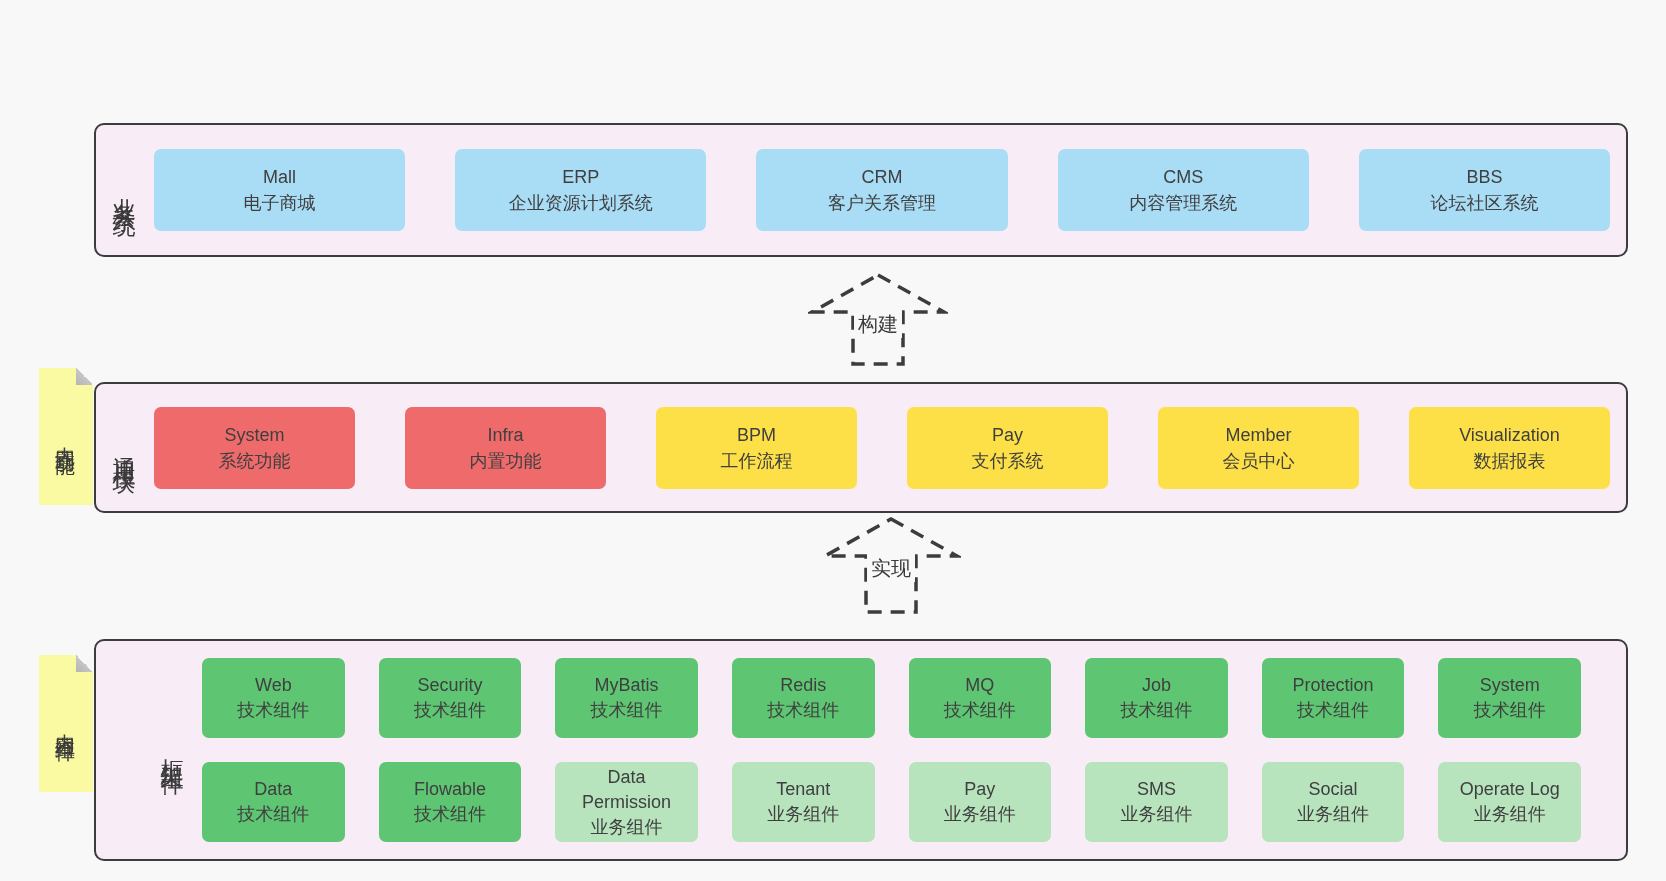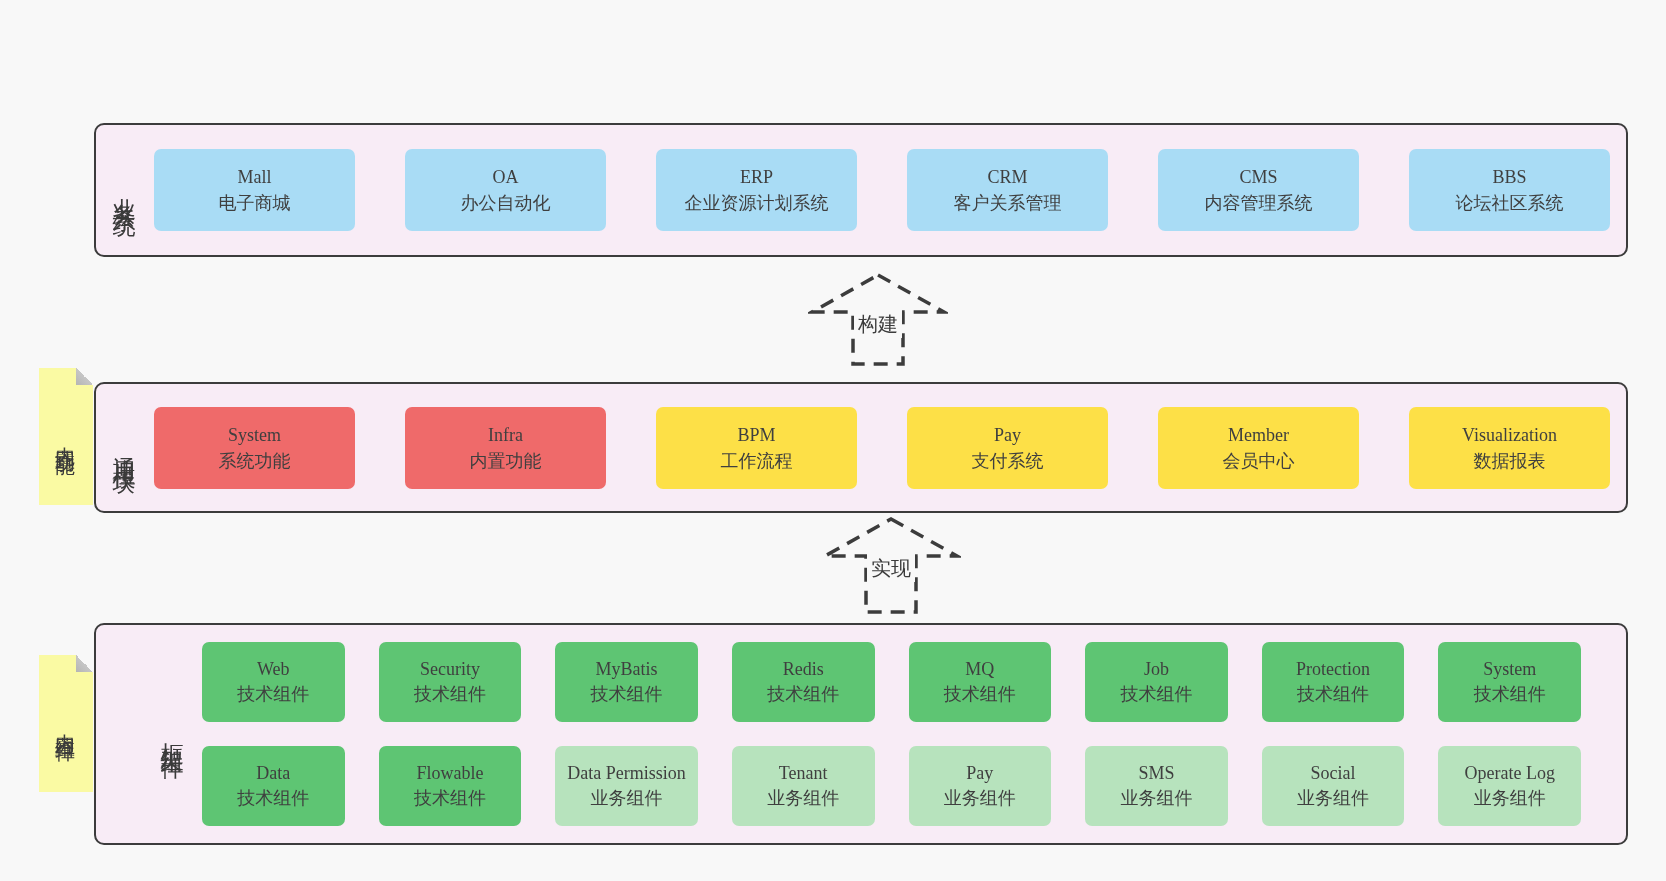--- a/index.html
+++ b/index.html
@@ -20,38 +20,38 @@
     left:94px; width:1534px;
     box-sizing:border-box;
     background:#f8ecf6;
     border:2px solid #3c3c3c;
     border-radius:10px;
     display:flex;
     z-index:1;
   }
   #layer-business   { top:123px; height:134px; }
   #layer-modules    { top:372px; height:131px;margin-top:10px; }
-  #layer-components { top:623px; height:222px;padding-left:48px; }
+  #layer-components { top:639px; height:222px;padding-left:48px; }
 
   .layer-label {
     width:58px;
     display:flex; align-items:center; justify-content:center;
     writing-mode:vertical-rl; text-orientation:upright;
     font-size:23px; letter-spacing:5px;
     color:#3a3a3a;
   }
   .layer-body {
     flex:1;
     display:flex; flex-direction:column; justify-content:center;
     gap:24px;
     padding-right:16px;
   }
   #layer-components .layer-body { padding-right:45px; }
 
-  .box-row { display:flex; gap:50px;font-family:Liberation Serif, serif; }
+  .box-row { display:flex; gap:50px; }
   #layer-components .box-row { gap:34px; }
 
   .box {
     flex:1;
     height:82px;
     border-radius:7px;
     display:flex; flex-direction:column;
     align-items:center; justify-content:center;
     text-align:center;
     font-size:18px; line-height:26px;
@@ -114,24 +114,20 @@
 
   <section class="layer" id="layer-business">
     <div class="layer-label">业务系统</div>
     <div class="layer-body">
         <div class="box-row">
           <div class="box v-blue">
             <div class="box-name">Mall</div>
             <div class="box-sub">电子商城</div>
           </div>
           <div class="box v-blue">
-            <div class="box-name">OA</div>
-            <div class="box-sub">办公自动化</div>
-          </div>
-          <div class="box v-blue">
             <div class="box-name">ERP</div>
             <div class="box-sub">企业资源计划系统</div>
           </div>
           <div class="box v-blue">
             <div class="box-name">CRM</div>
             <div class="box-sub">客户关系管理</div>
           </div>
           <div class="box v-blue">
             <div class="box-name">CMS</div>
             <div class="box-sub">内容管理系统</div>

